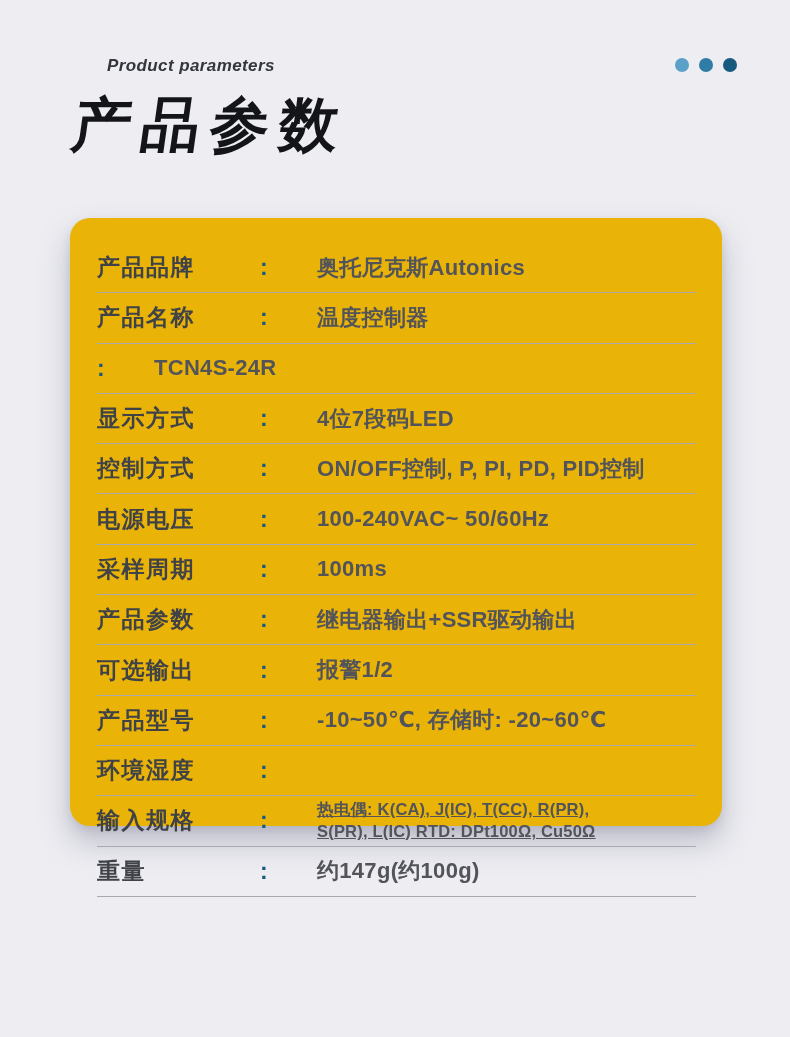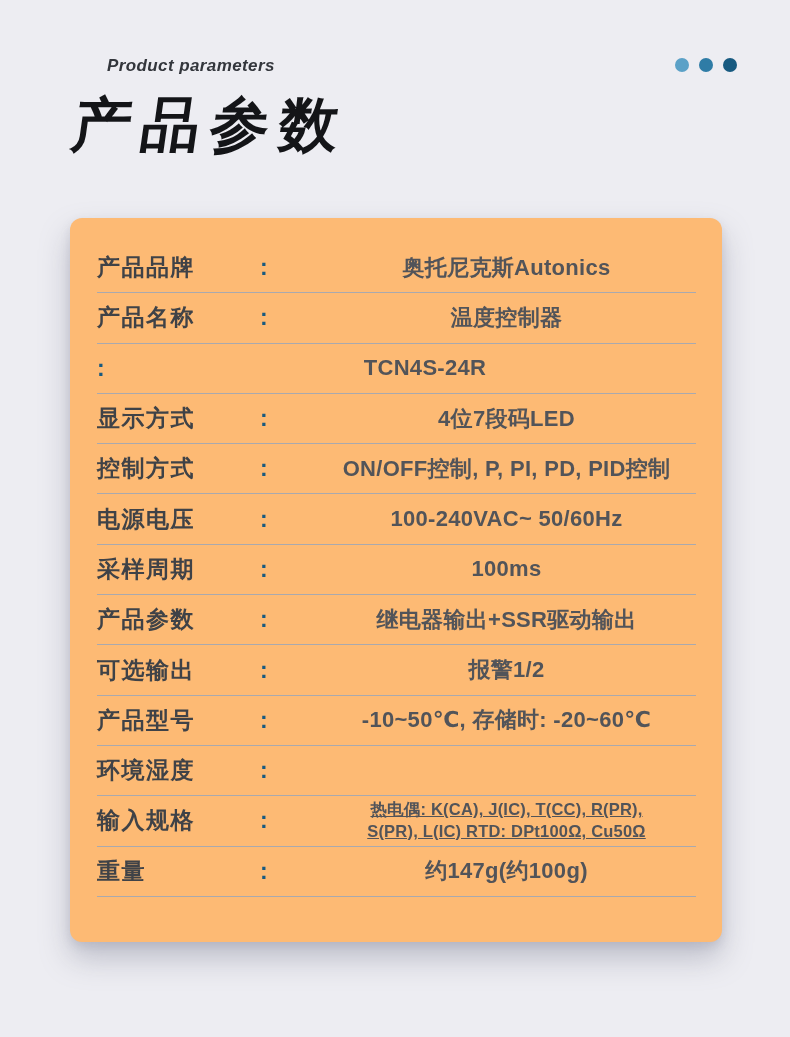--- a/index.html
+++ b/index.html
@@ -26,22 +26,22 @@
   .big-title{
     position:absolute;left:68px;top:94px;
     font-size:59px;line-height:63px;font-weight:900;
     color:#141518;letter-spacing:10px;
     transform:skewX(-8deg);transform-origin:left bottom;
     white-space:nowrap;
   }
   
   .card{
     position:absolute;left:70px;top:218px;
-    width:652px;height:724px;
-    background:#fdba74;border-radius:12px;
+    width:652px;height:608px;
+    background:#eab308;border-radius:20px;
     box-shadow:0 16px 30px rgba(128,130,150,0.45),0 4px 10px rgba(128,130,150,0.20);
     box-sizing:border-box;
     padding:25px 26px 0 27px;
   }
   .spec-table{width:599px;}
   .spec-row{
     height:50.3px;
     display:flex;align-items:center;
     border-bottom:1.5px solid #a9a9ae;
     box-sizing:border-box;
@@ -52,21 +52,20 @@
     white-space:nowrap;
   }
   .cell-colon{
     width:57px;flex:0 0 57px;
     font-size:23px;font-weight:700;color:#175a80;
   }
   .cell-value{
     flex:1;
     font-size:22px;font-weight:600;color:#525459;letter-spacing:0.3px;
     white-space:nowrap;
-    text-align:center;
   }
   .cell-value.small{
     font-size:16.5px;line-height:1.3;font-weight:600;letter-spacing:0.2px;
     white-space:normal;
   }
   .cell-value.small div{white-space:nowrap;text-decoration:underline;}
 </style>
 </head>
 <body>
 

